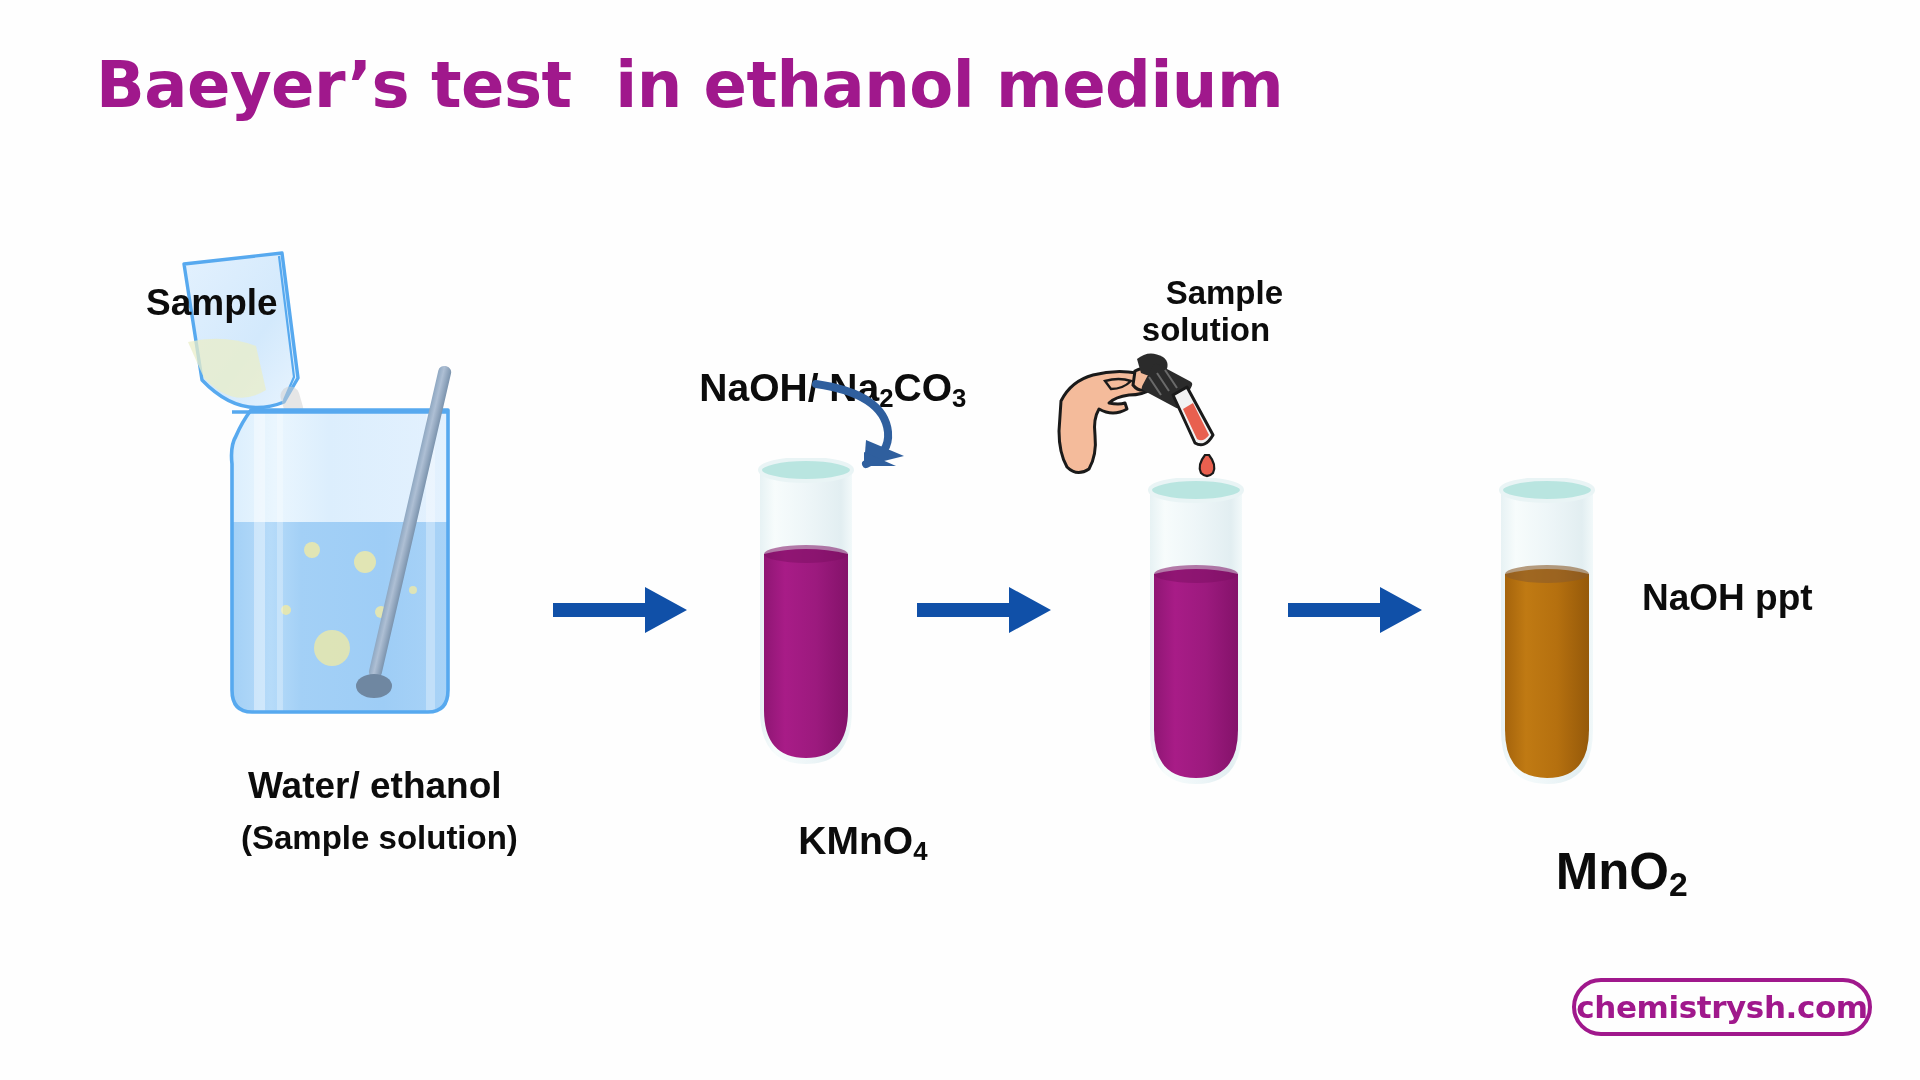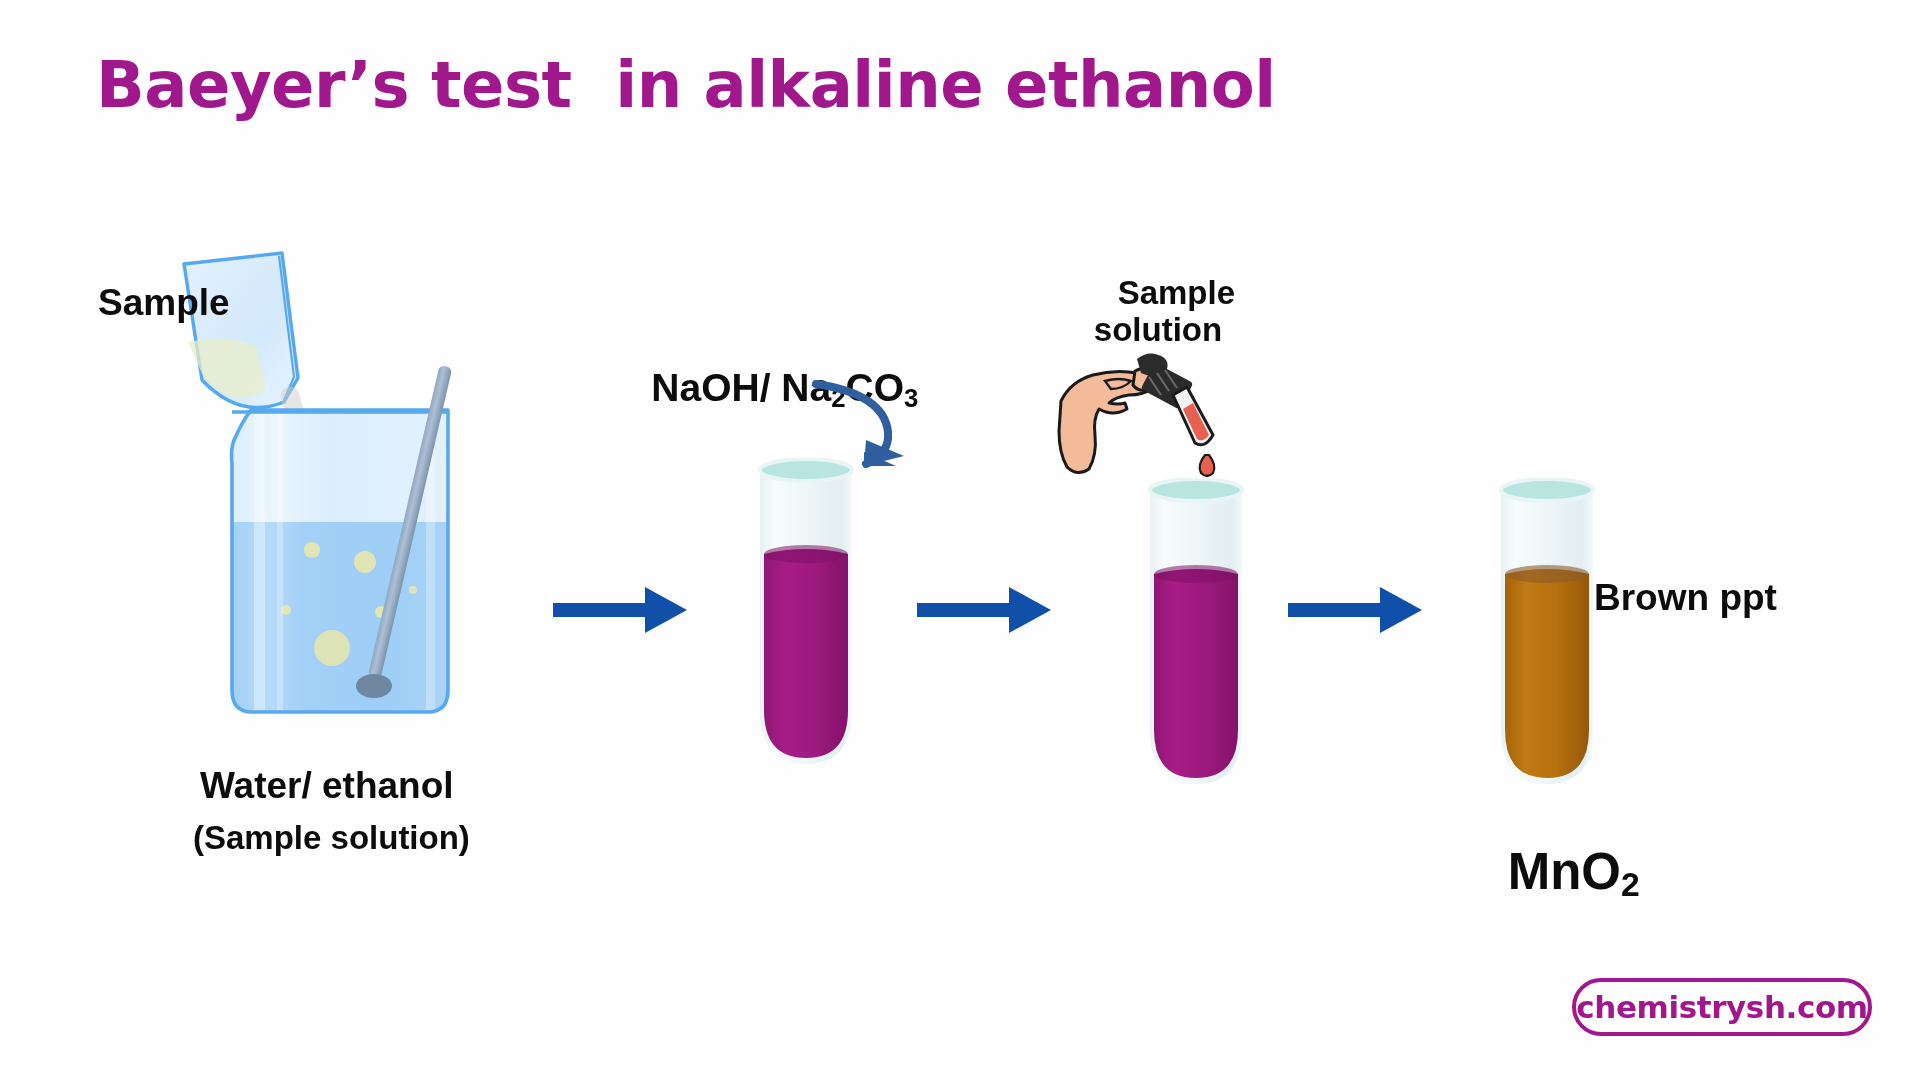--- a/index.html
+++ b/index.html
@@ -33,20 +33,21 @@
   }
 
   
   .label {
     position: absolute;
     color: #0c0c0c;
     font-weight: bold;
     white-space: pre;
     line-height: 1.12;
     font-family: "Liberation Sans", sans-serif;
+    margin-left: 48px;
   }
   .label sub {
     font-size: 0.66em;
     vertical-align: -0.22em;
   }
 
   #lbl-sample        { left: 98px;  top: 282px; font-size: 37px; }
   #lbl-water         { left: 200px; top: 765px; font-size: 37px; }
   #lbl-sample-sol    { left: 193px; top: 820px; font-size: 33px; }
   #lbl-naoh          { left: 608px; top: 322px; font-size: 39px; }
@@ -88,21 +89,21 @@
     letter-spacing: -0.4px;
     white-space: pre;
     font-family: "DejaVu Sans", sans-serif;
   }
 </style>
 </head>
 <body>
 
 <div id="canvas">
 
-  <div id="title">Baeyer’s test  in alkaline ethanol</div>
+  <div id="title">Baeyer’s test  in ethanol medium</div>
 
   <div id="beaker-group">
     <svg width="320" height="500" viewBox="0 0 320 500">
       <defs>
         <linearGradient id="waterGrad" x1="0" y1="0" x2="1" y2="0">
           <stop offset="0%" stop-color="#a3d0f6"></stop>
           <stop offset="18%" stop-color="#b6dbf9"></stop>
           <stop offset="32%" stop-color="#a3d0f6"></stop>
           <stop offset="70%" stop-color="#9ecdf6"></stop>
           <stop offset="100%" stop-color="#a9d3f7"></stop>
@@ -208,20 +209,23 @@
         </linearGradient>
       </defs>
       <path d="M 16 10 L 16 252 Q 16 306 62 306 Q 108 306 108 252 L 108 10 Z" fill="url(#tubeGlass1)"></path>
       <path d="M 20 96 L 20 252 Q 20 300 62 300 Q 104 300 104 252 L 104 96 Q 62 86 20 96 Z" fill="url(#permang1)"></path>
       <ellipse cx="62" cy="96" rx="42" ry="9" fill="#7e1064" opacity="0.55"></ellipse>
       <ellipse cx="62" cy="12" rx="46" ry="11" fill="#b9e5e0"></ellipse>
       <ellipse cx="62" cy="12" rx="46" ry="11" fill="none" stroke="#e9f4f5" stroke-width="4"></ellipse>
     </svg>
   </div>
 
+  <div class="label" id="lbl-kmno4">
+    <span>KMnO</span><sub>4</sub>
+  </div>
 
   <svg class="arrow-straight" style="left:917px; top:585px;" width="140" height="50" viewBox="0 0 140 50">
     <path d="M 0 18 L 92 18 L 92 2 L 134 25 L 92 48 L 92 32 L 0 32 Z" fill="#1050a8"></path>
   </svg>
 
   <div class="label" id="lbl-sample-sol2">
     <span style="white-space:pre-line;">Sample
 solution</span>
   </div>
 
@@ -302,21 +306,21 @@
         </linearGradient>
       </defs>
       <path d="M 16 10 L 16 252 Q 16 306 62 306 Q 108 306 108 252 L 108 10 Z" fill="url(#tubeGlass3)"></path>
       <path d="M 20 96 L 20 252 Q 20 300 62 300 Q 104 300 104 252 L 104 96 Q 62 86 20 96 Z" fill="url(#brownGrad)"></path>
       <ellipse cx="62" cy="96" rx="42" ry="9" fill="#8a5c2c" opacity="0.6"></ellipse>
       <ellipse cx="62" cy="12" rx="46" ry="11" fill="#b9e5e0"></ellipse>
       <ellipse cx="62" cy="12" rx="46" ry="11" fill="none" stroke="#e9f4f5" stroke-width="4"></ellipse>
     </svg>
   </div>
 
-  <div class="label" id="lbl-brown">Brown ppt</div>
+  <div class="label" id="lbl-brown">NaOH ppt</div>
 
   <div class="label" id="lbl-mno2">
     <span>MnO</span><sub>2</sub>
   </div>
 
   <div id="watermark">
     <span id="watermark-text">chemistrysh.com</span>
   </div>
 
 </div>

